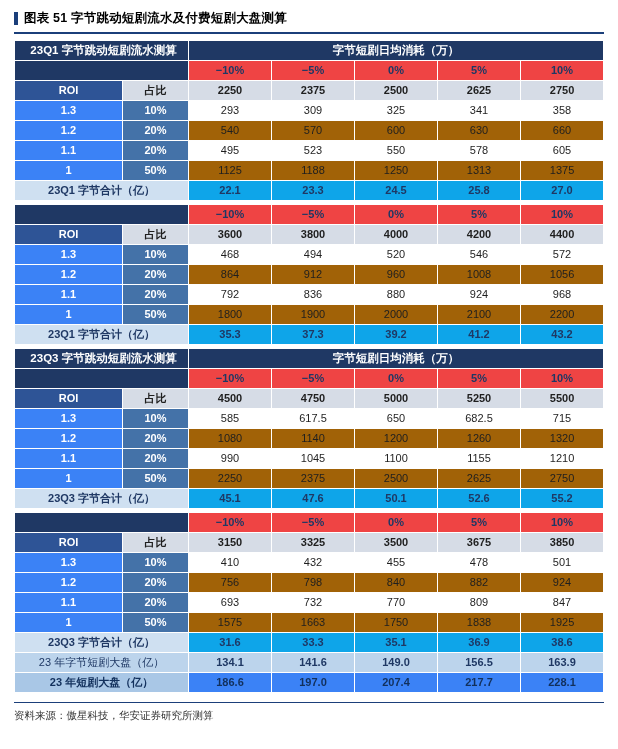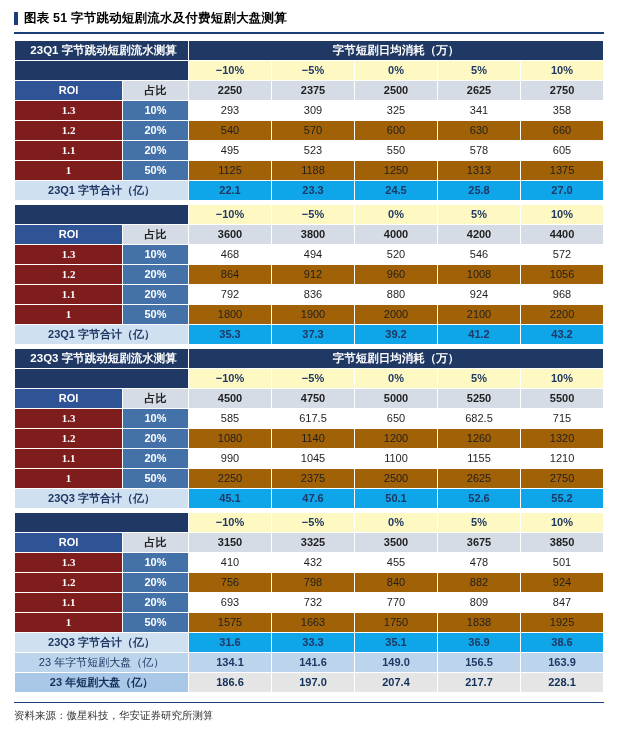--- a/index.html
+++ b/index.html
@@ -32,37 +32,37 @@
     text-align:center;
     padding:0 2px;
     line-height:19px;
     white-space:nowrap;
     overflow:hidden;
   }
   
   .hdr{background:#1f3864;color:#ffffff;font-weight:bold;font-size:11.5px;}
   .hdr.left{text-align:center;padding-left:6px;}
   
-  .sub{background:#fef9c3;color:#1f3864;font-weight:bold;}
+  .sub{background:#ef4444;color:#1f3864;font-weight:bold;}
   .sub-blank{background:#1f3864;}
   
   .roi-lbl{background:#2e5496;color:#ffffff;font-weight:bold;}
   .roi-val{background:#d6dce6;color:#1f1f1f;font-weight:bold;}
   
-  .dk{background:#7f1d1d;color:#ffffff;font-weight:bold;font-family:Liberation Serif, serif;}
+  .dk{background:#3b82f6;color:#ffffff;font-weight:bold;}
   .md{background:#4472a8;color:#ffffff;font-weight:bold;}
   .val{background:#ffffff;color:#1f1f1f;}
   .val.alt{background:#a16207;margin-top:8px;}
   
   .tot-lbl{background:#cfe0f1;color:#1f3864;font-weight:bold;}
   .tot-val{background:#0ea5e9;color:#1f3864;font-weight:bold;}
   .tot2-lbl{background:#bcd4ec;color:#1f3864;font-weight:normal;}
   .tot2-val{background:#bcd4ec;color:#1f3864;font-weight:bold;}
   .tot3-lbl{background:#a9c7e6;color:#12305c;font-weight:bold;}
-  .tot3-val{background:#e5e5e5;color:#12305c;font-weight:bold;}
+  .tot3-val{background:#3b82f6;color:#12305c;font-weight:bold;}
   .spacer td{height:3px;border:none;background:#ffffff;line-height:3px;}
   
   .foot-rule{height:1px;background:#1b3f7a;margin-top:9px;}
   .foot-text{font-size:10.5px;color:#333;padding-top:6px;}
 </style>
 </head>
 <body>
 
 <div class="page">
 

